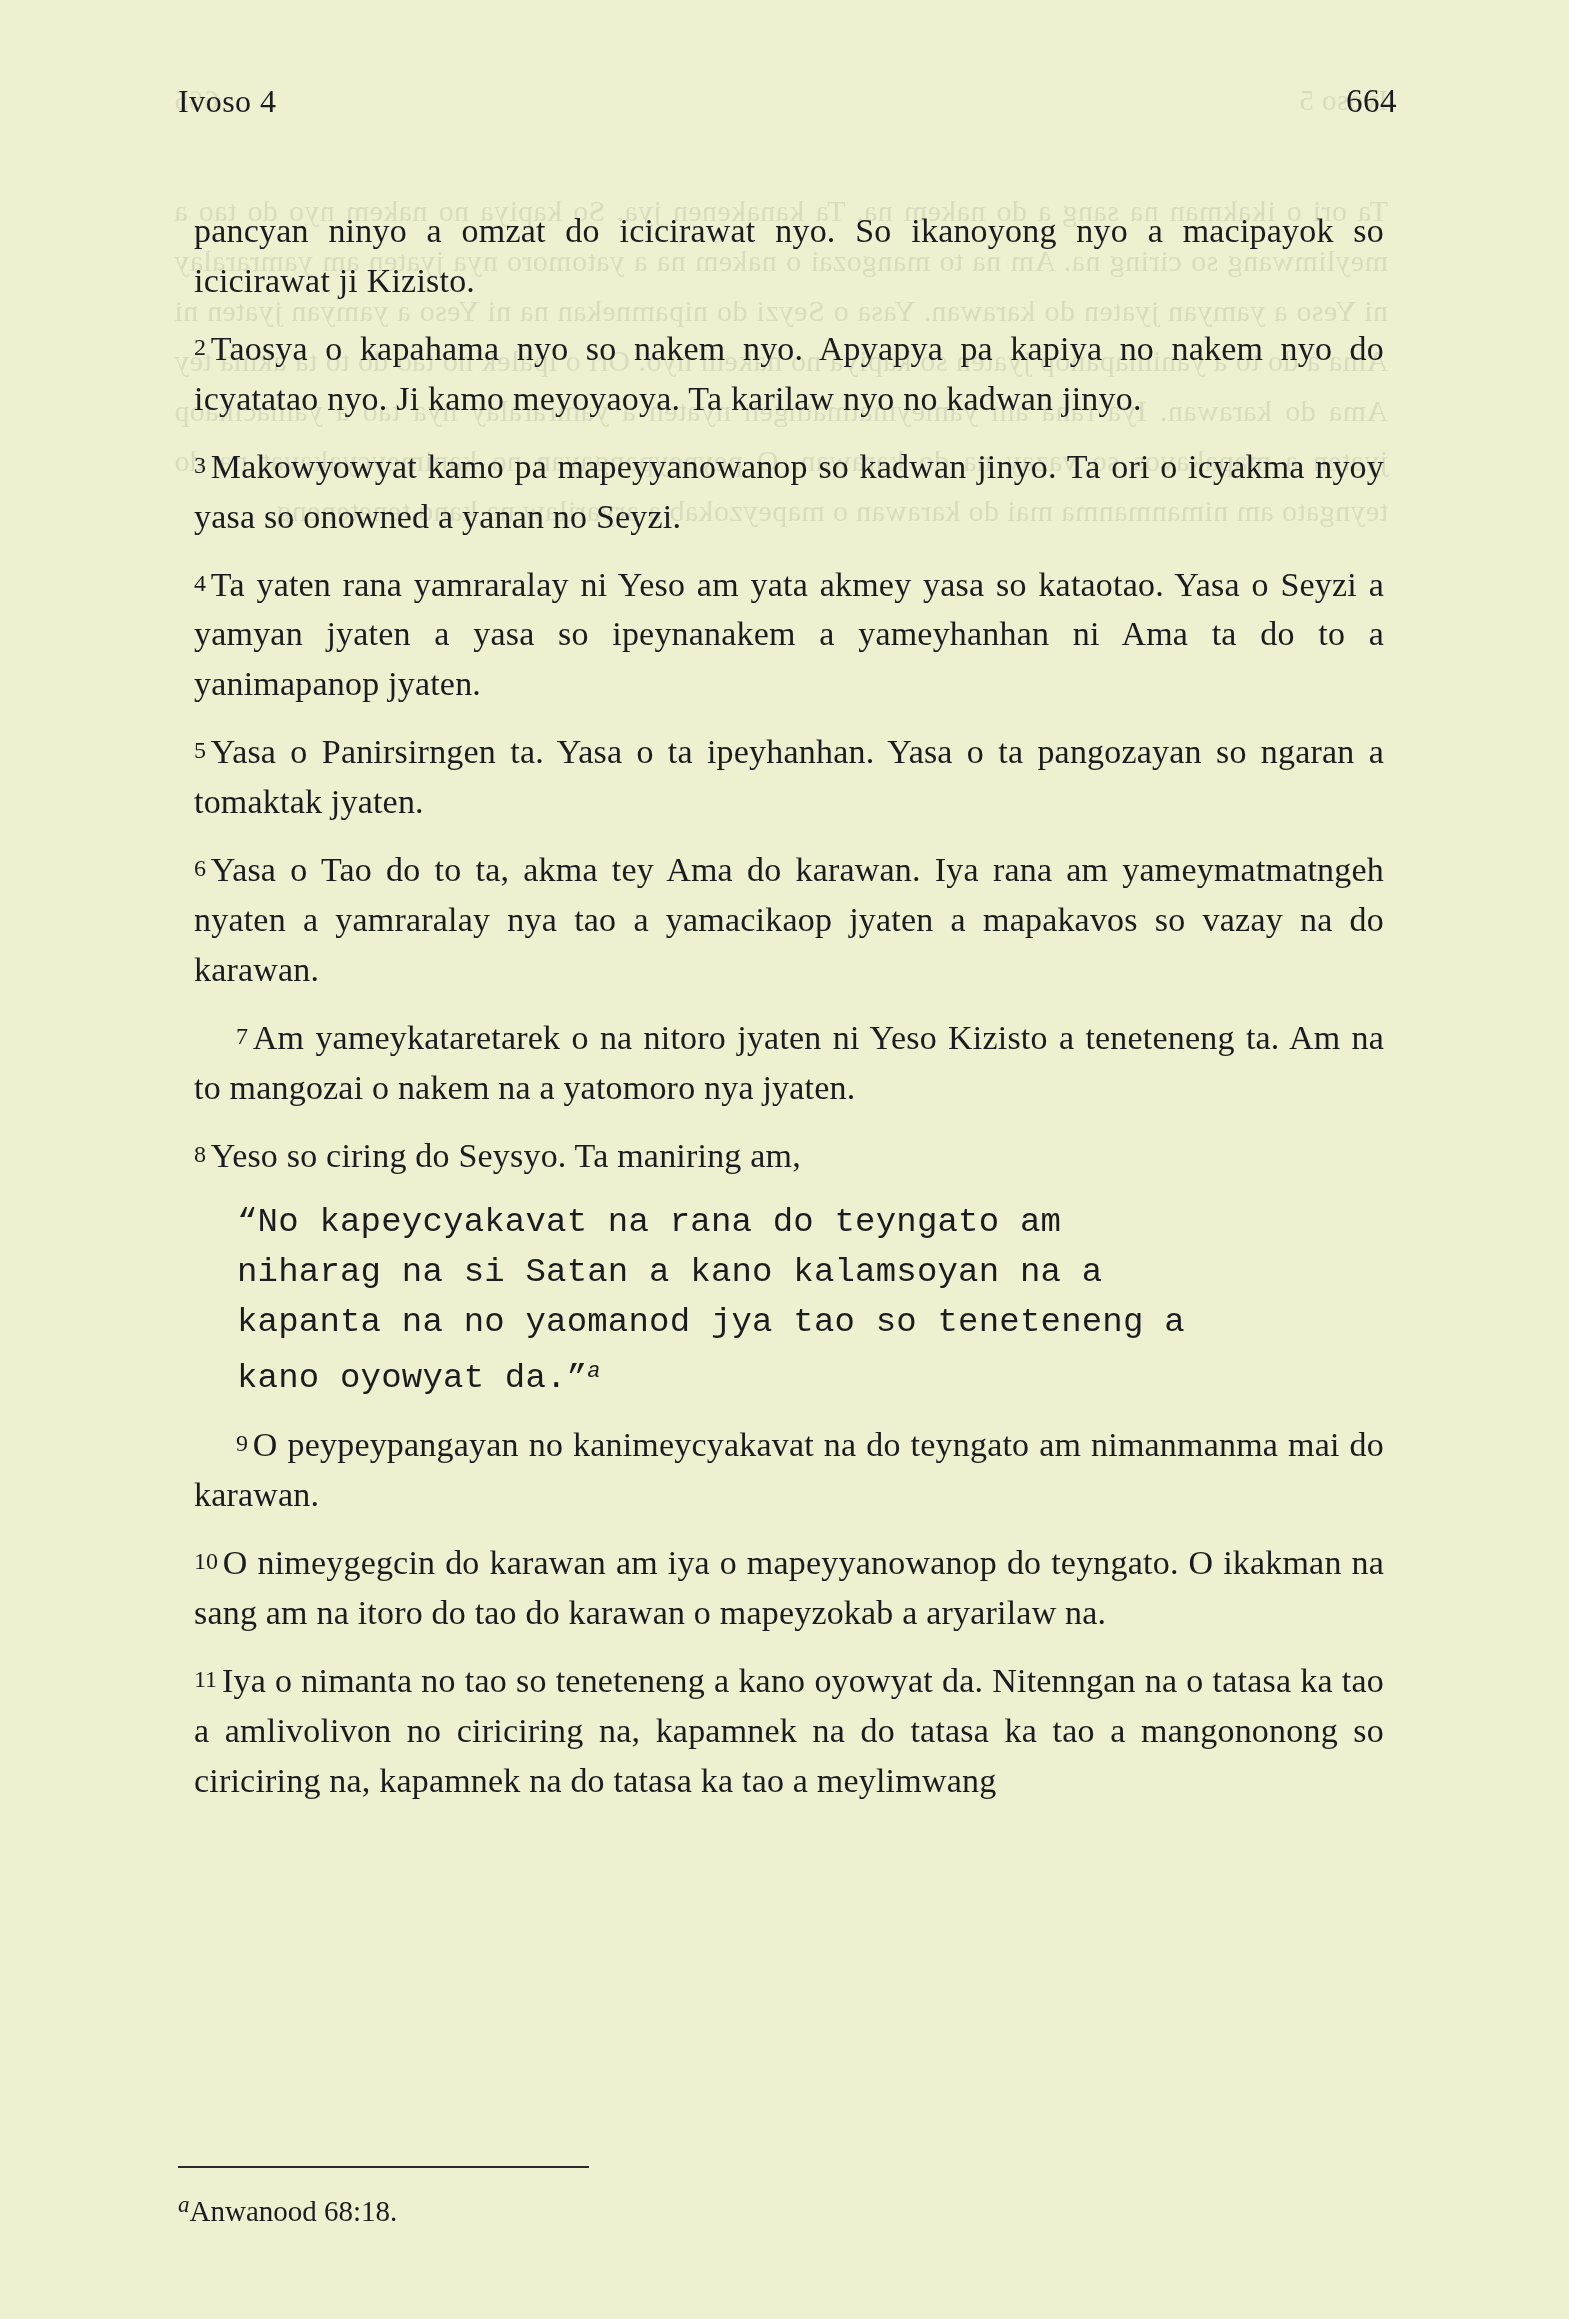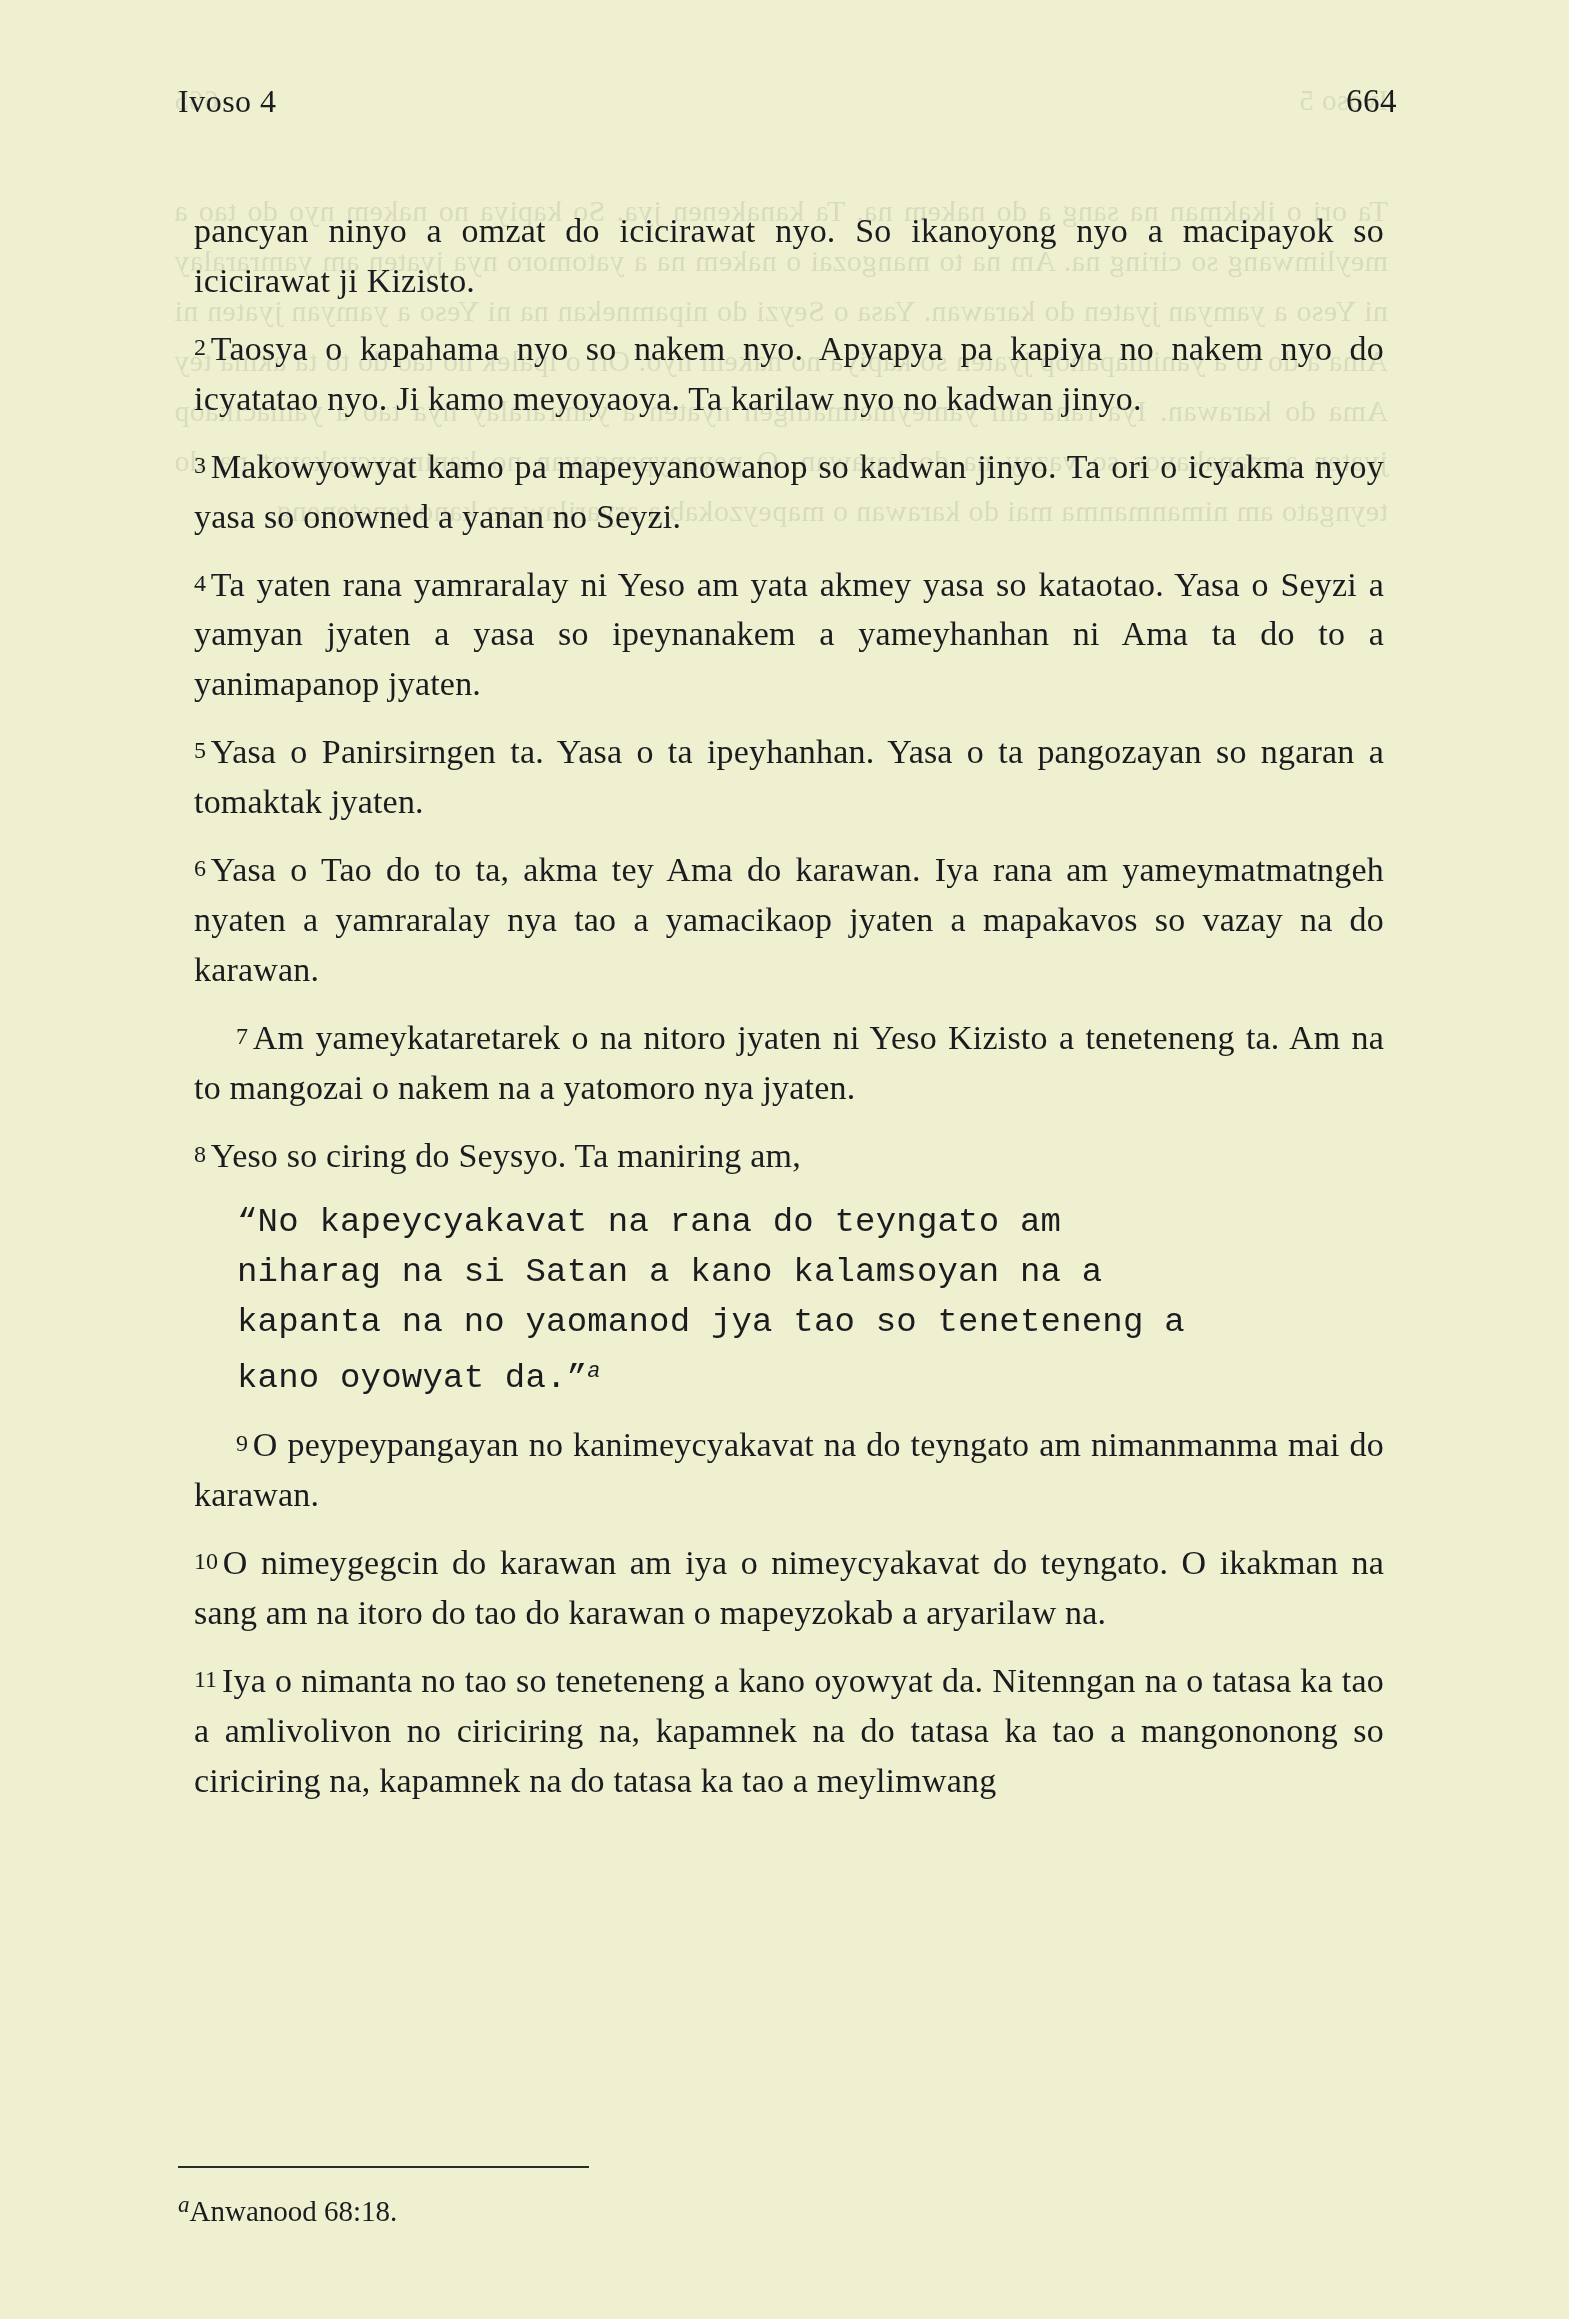--- a/index.html
+++ b/index.html
@@ -180,21 +180,21 @@
 
       <p class="para"><span class="vn">8</span><span>Yeso so ciring do Seysyo. Ta maniring am,</span></p>
 
       <p class="quote">“No kapeycyakavat na rana do teyngato am</p>
       <p class="quote">niharag na si Satan a kano kalamsoyan na a</p>
       <p class="quote">kapanta na no yaomanod jya tao so teneteneng a</p>
       <p class="quote"><span>kano oyowyat da.”</span><span class="fnmark">a</span></p>
 
       <p class="para indent"><span class="vn">9</span><span>O peypeypangayan no kanimeycyakavat na do teyngato am nimanmanma mai do karawan.</span></p>
 
-      <p class="para"><span class="vn">10</span><span>O nimeygegcin do karawan am iya o nimeycyakavat do teyngato. O ikakman na sang am na itoro do tao do karawan o mapeyzokab a aryarilaw na.</span></p>
+      <p class="para"><span class="vn">10</span><span>O nimeygegcin do karawan am iya o mapeyyanowanop do teyngato. O ikakman na sang am na itoro do tao do karawan o mapeyzokab a aryarilaw na.</span></p>
 
       <p class="para"><span class="vn">11</span><span>Iya o nimanta no tao so teneteneng a kano oyowyat da. Nitenngan na o tatasa ka tao a amlivolivon no ciriciring na, kapamnek na do tatasa ka tao a mangononong so ciriciring na, kapamnek na do tatasa ka tao a meylimwang</span></p>
 
     </div>
 
     <div class="footnote-rule"></div>
 
     <div class="footnote">
       <span class="fn-sup">a</span><span>Anwanood 68:18.</span>
     </div>

